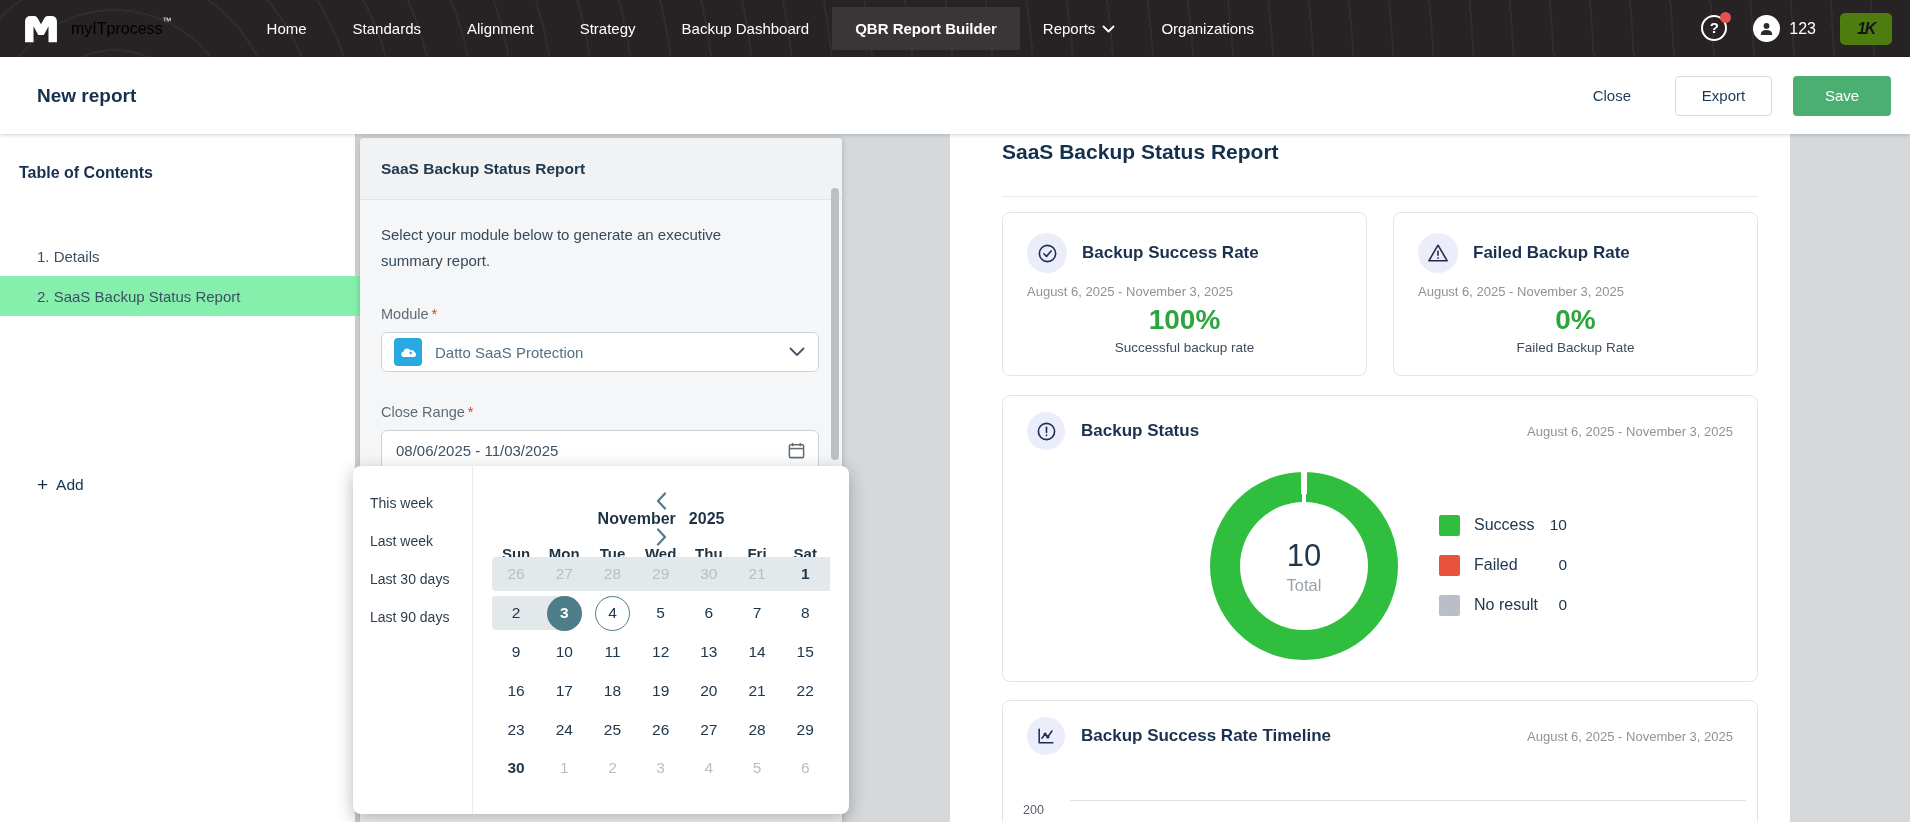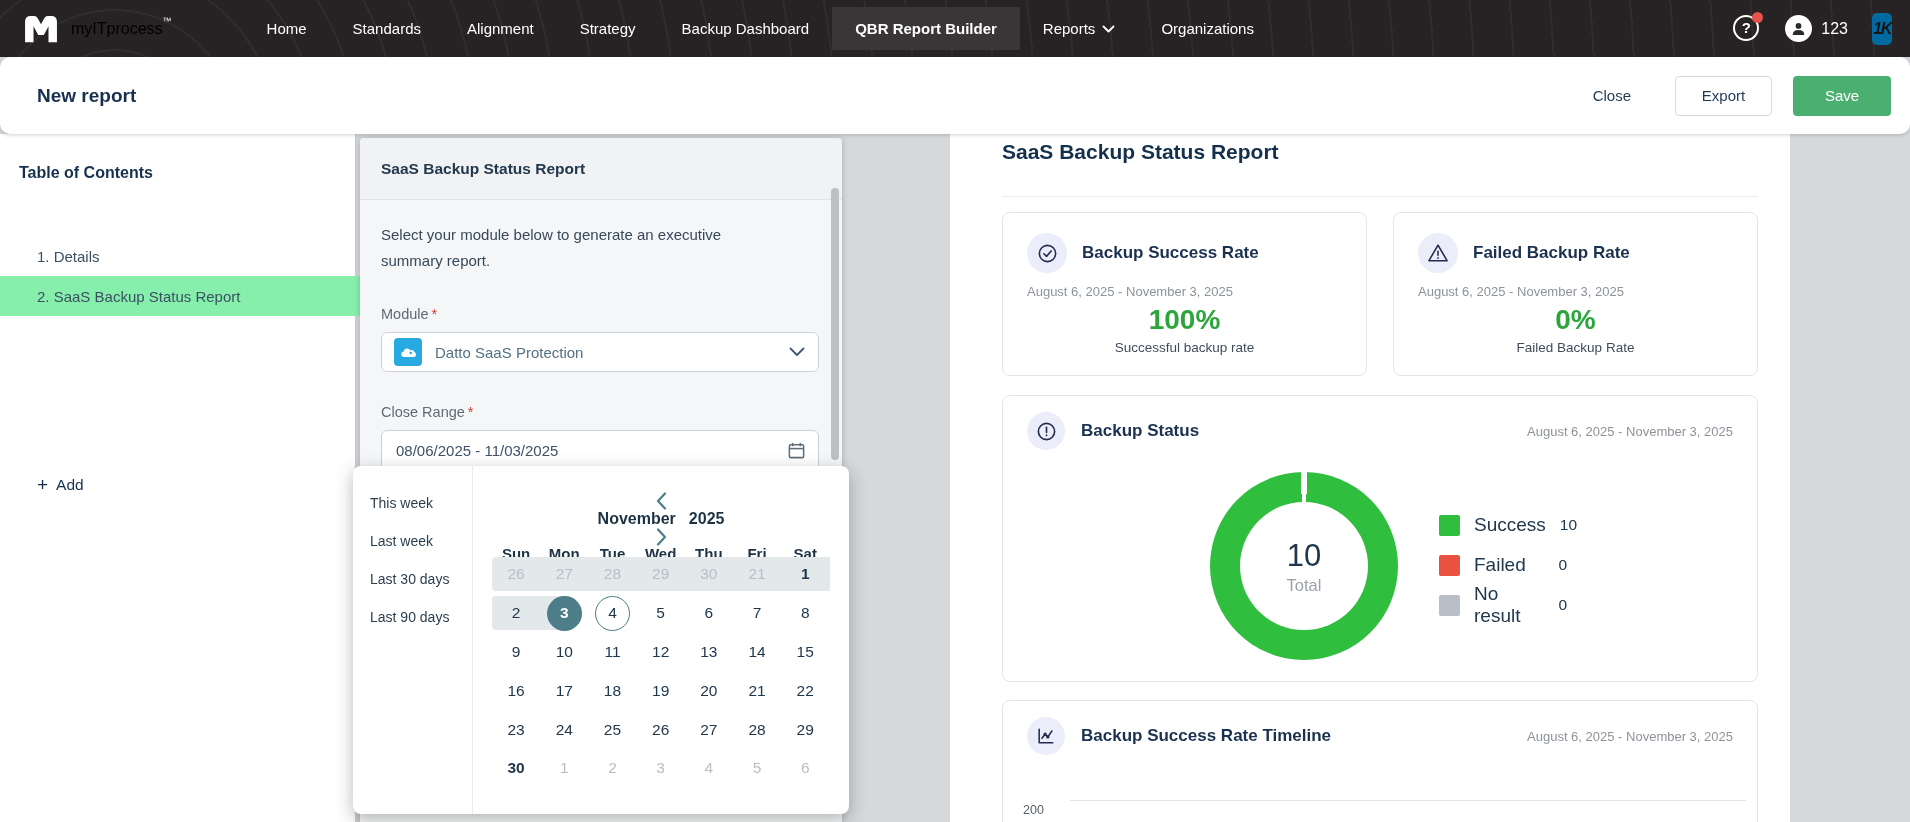--- a/index.html
+++ b/index.html
@@ -23,27 +23,27 @@
   .nav-right { margin-left:auto; display:flex; align-items:center; gap:24px; margin-right:18px; position:relative; }
   .help-wrap { position:relative; width:28px; height:28px; cursor:pointer; }
   .help-circle { width:26px; height:26px; border:2px solid #fff; border-radius:50%;
     color:#fff; font-size:15px; font-weight:bold; display:flex; align-items:center; justify-content:center; }
   .notif-dot { position:absolute; right:-2px; top:-3px; width:11px; height:11px;
     border-radius:50%; background:#e5534b; }
   .user-chip { display:flex; align-items:center; gap:9px; cursor:pointer; }
   .user-circle { width:27px; height:27px; background:#fff; border-radius:50%;
     display:flex; align-items:center; justify-content:center; }
   .user-id { color:#fff; font-size:16px; }
-  .kaseya { width:20px; height:32px; background:#0369a1; border-radius:5px; color:#151515;
+  .kaseya { width:52px; height:32px; background:#4d7c0f; border-radius:5px; color:#151515;
     font-weight:bold; font-size:16px; letter-spacing:-1.5px; display:flex; align-items:center;
     justify-content:center; cursor:pointer; font-style:italic; }
 
   
   .subheader { position:absolute; left:0; top:57px; width:1910px; height:77px; background:#fff;
-    box-shadow:0 1px 4px rgba(0,0,0,.18); display:flex; align-items:center; z-index:30;border-radius:10px; }
+    box-shadow:0 1px 4px rgba(0,0,0,.18); display:flex; align-items:center; z-index:30; }
   .page-title { margin-left:37px; font-size:19px; font-weight:bold; color:#16304e; }
   .sub-actions { margin-left:auto; display:flex; align-items:center; margin-right:19px; }
   .btn-close { color:#1c3a55; font-size:15px; margin-right:44px; cursor:pointer; background:none; border:none;
     font-family:inherit; }
   .btn-export { width:97px; height:40px; background:#fff; border:1px solid #d6dade; border-radius:4px;
     color:#1c3a55; font-size:15px; margin-right:21px; cursor:pointer; font-family:inherit; }
   .btn-save { width:98px; height:40px; background:#4caf72; border:none; border-radius:4px;
     color:#fff; font-size:15px; font-weight:500; cursor:pointer; font-family:inherit; }
 
   
@@ -136,21 +136,21 @@
   .donut { position:absolute; left:207px; top:76px; width:188px; height:188px; border-radius:50%;
     background:conic-gradient(#fff 0 2deg, #2fbe3e 2deg 358deg, #fff 358deg 360deg);
     display:flex; align-items:center; justify-content:center; }
   .donut-hole { width:128px; height:128px; background:#fff; border-radius:50%;
     display:flex; flex-direction:column; align-items:center; justify-content:center; }
   .donut-total { font-size:31px; font-weight:500; color:#20384e; }
   .donut-total-label { font-size:16.5px; color:#9aa1a8; margin-top:2px; }
   .legend { position:absolute; left:436px; top:109px; width:128px; }
   .legend-row { height:40px; display:flex; align-items:center; gap:14px; }
   .legend-swatch { width:21px; height:21px; border-radius:2px; flex:none; }
-  .legend-label { font-size:19px; color:#20384e; }
+  .legend-label { font-size:16px; color:#20384e; }
   .legend-value { margin-left:auto; font-size:15.5px; color:#20384e; }
 
   .timeline-card { position:absolute; left:52px; top:566px; width:756px; height:160px;
     border:1px solid #e3e5e9; border-radius:8px 8px 0 0; background:#fff; }
   .t-head { position:absolute; left:24px; top:16px; display:flex; align-items:center; gap:16px; }
   .t-date { position:absolute; right:24px; top:28px; font-size:13px; color:#8d939a; }
   .y-tick { position:absolute; left:20px; top:102px; font-size:12.5px; color:#596068; }
   .gridline { position:absolute; left:67px; top:99px; width:676px; height:1px; background:#e1e4e7; }
 </style>
 </head>

